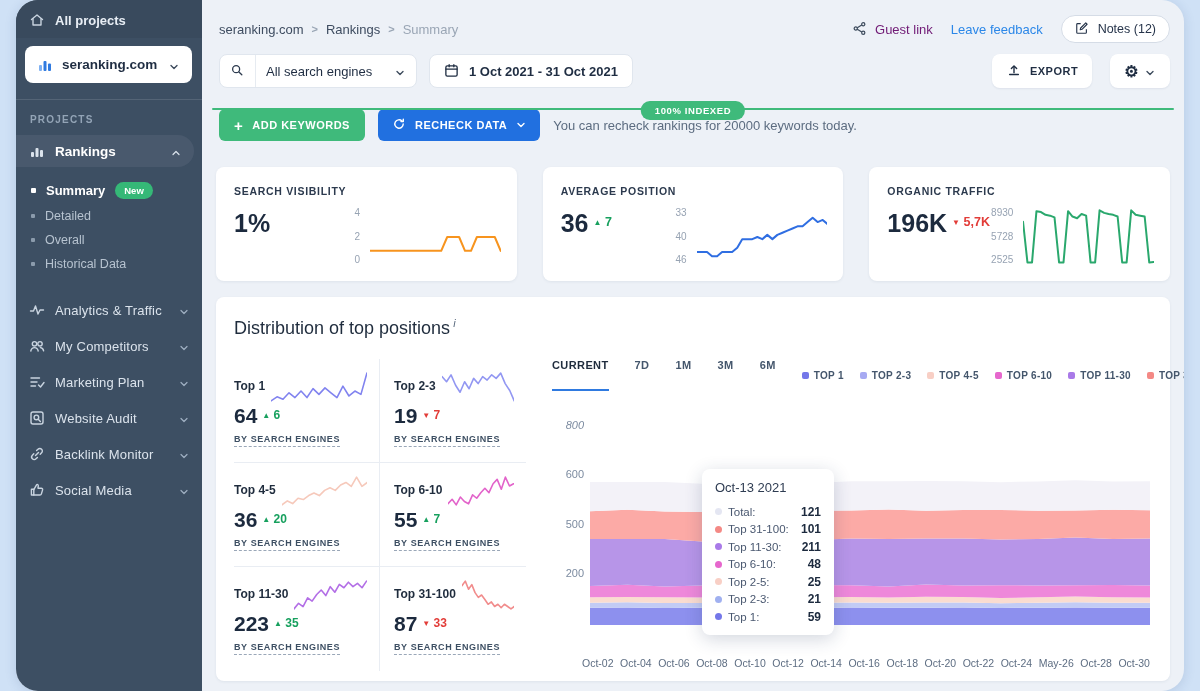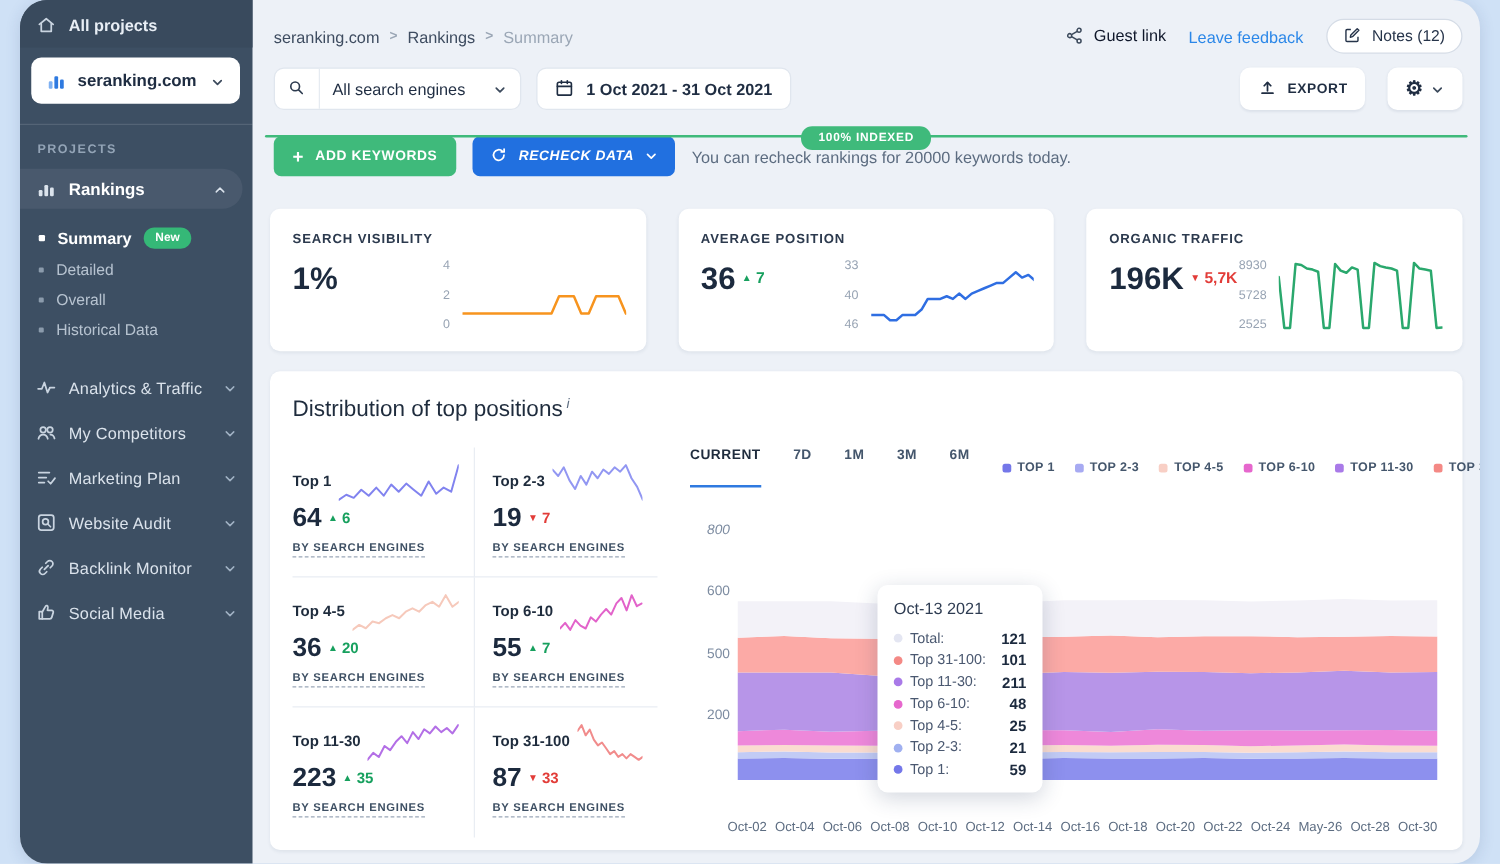--- a/index.html
+++ b/index.html
@@ -33,21 +33,21 @@
   .chev { width:12px; height:12px; display:inline-block; flex:none; }
 
   
   .main { flex:1; position:relative; display:flex; flex-direction:column; overflow:hidden; }
   .hdr-row { display:flex; align-items:center; padding:16px 14px 0 17px; height:42px; }
   .crumbs { flex:1; display:flex; align-items:center; gap:8px; font-size:13px; }
   .crumb { color:#3e4c60; cursor:pointer; }
   .crumb.last { color:#9aa6b5; cursor:default; }
   .crumb-sep { color:#9aa6b5; font-size:11px; font-weight:bold; }
   .hdr-right { display:flex; align-items:center; gap:18px; }
-  .guest { display:flex; gap:7px; font-size:13px; color:#0f172a; cursor:pointer; }
+  .guest { display:flex; align-items:center; gap:7px; font-size:13px; color:#701a75; cursor:pointer; }
   .feedback { font-size:13px; color:#2b87e8; cursor:pointer; }
   .notes-pill { display:flex; align-items:center; gap:7px; background:#fff; border:1px solid #d5dce6;
                 border-radius:15px; height:28px; padding:0 13px; font-size:12.5px; color:#26344a; cursor:pointer; }
 
   .tools-row { display:flex; align-items:center; margin:12px 14px 0 17px; }
   .ctrl { background:#fff; border:1px solid #e0e6ee; border-radius:8px; height:34px; display:flex; align-items:center; cursor:pointer; }
   .se-ctrl { width:198px; }
   .se-ctrl .seg { width:36px; height:100%; border-right:1px solid #e6ebf1; display:flex; align-items:center; justify-content:center; }
   .se-ctrl .val { flex:1; padding:0 10px; font-size:13px; color:#1f2d42; }
   .date-ctrl { margin-left:12px; padding:0 14px; gap:9px; font-size:13px; font-weight:bold; color:#1f2d42; }
@@ -62,21 +62,21 @@
   .indexed-badge { position:absolute; top:0; left:50%; transform:translateX(-50%); background:#3fba7b; color:#fff;
                    font-size:9.5px; font-weight:bold; letter-spacing:.6px; padding:4px 14px; border-radius:9px; }
 
   .actions-row { display:flex; align-items:center; gap:13px; margin:8px 14px 0 17px; height:32px; }
   .btn-green { background:#3fba7b; color:#fff; border:none; border-radius:6px; height:32px; padding:0 15px;
                display:flex; align-items:center; gap:9px; font-size:11px; font-weight:bold; letter-spacing:.5px;
                cursor:pointer; font-family:"Liberation Sans",sans-serif; }
   .btn-green .plus { font-size:15px; font-weight:bold; }
   .btn-blue { background:#2170e0; color:#fff; border:none; border-radius:6px; height:32px; padding:0 13px;
               display:flex; align-items:center; gap:8px; font-size:11px; font-weight:bold; letter-spacing:.5px;
-              cursor:pointer; font-family:"Liberation Sans",sans-serif;font-style:italic; }
+              cursor:pointer; font-family:"Liberation Sans",sans-serif; }
   .recheck-note { font-size:13px; color:#5c6c80; }
 
   .cards-row { display:flex; gap:26px; margin:26px 14px 0 14px; }
   .stat-card { flex:1; background:#fff; border-radius:8px; height:114px; padding:18px 16px 12px 18px;
                box-shadow:0 1px 3px rgba(30,50,90,.07); display:flex; flex-direction:column; }
   .stat-label { font-size:10.5px; font-weight:bold; letter-spacing:.7px; color:#2c3a4e; }
   .stat-body { display:flex; flex:1; margin-top:8px; }
   .stat-left { width:92px; display:flex; align-items:flex-start; gap:5px; padding-top:6px; }
   .stat-value { font-size:25px; font-weight:bold; color:#1c2a3e; line-height:1; }
   .stat-delta { font-size:12.5px; font-weight:bold; margin-top:4px; white-space:nowrap; }
@@ -557,21 +557,21 @@
     <span class="tt-label">Top 11-30:</span>
     <span class="tt-value">211</span>
   </div>
                   <div class="tt-row">
     <span class="tt-dot" style="background: rgb(230, 103, 205);"></span>
     <span class="tt-label">Top 6-10:</span>
     <span class="tt-value">48</span>
   </div>
                   <div class="tt-row">
     <span class="tt-dot" style="background: rgb(248, 207, 197);"></span>
-    <span class="tt-label">Top 4-5:</span>
+    <span class="tt-label">Top 2-5:</span>
     <span class="tt-value">25</span>
   </div>
                   <div class="tt-row">
     <span class="tt-dot" style="background: rgb(160, 176, 240);"></span>
     <span class="tt-label">Top 2-3:</span>
     <span class="tt-value">21</span>
   </div>
                   <div class="tt-row">
     <span class="tt-dot" style="background: rgb(116, 119, 233);"></span>
     <span class="tt-label">Top 1:</span>

